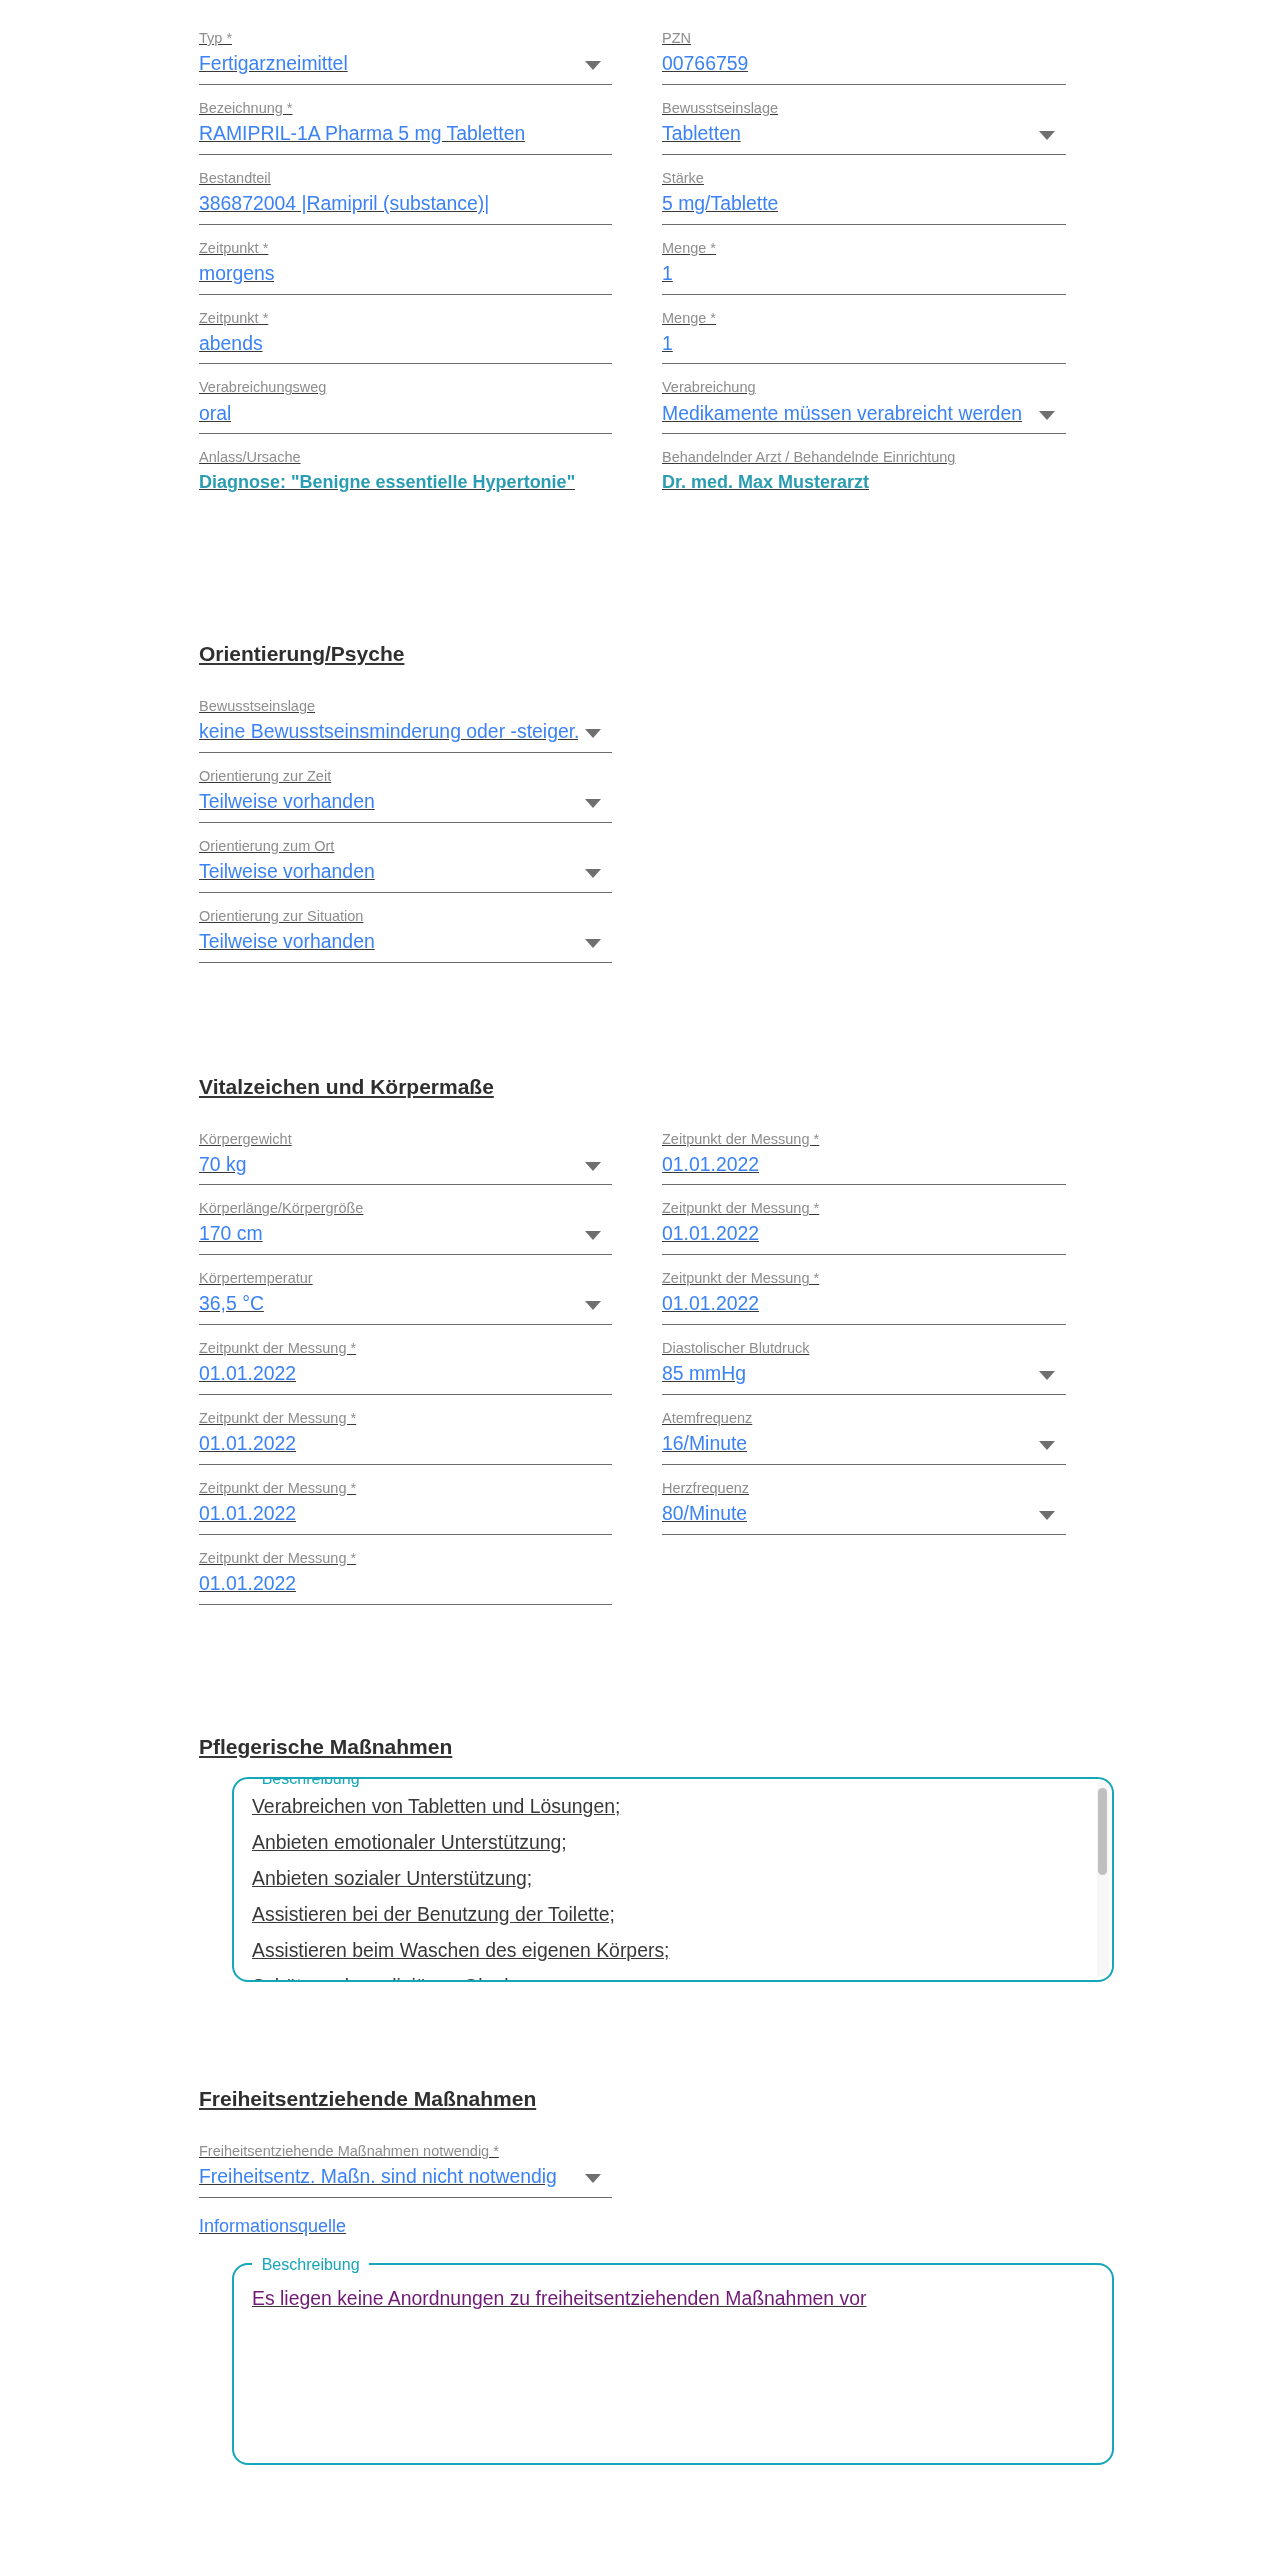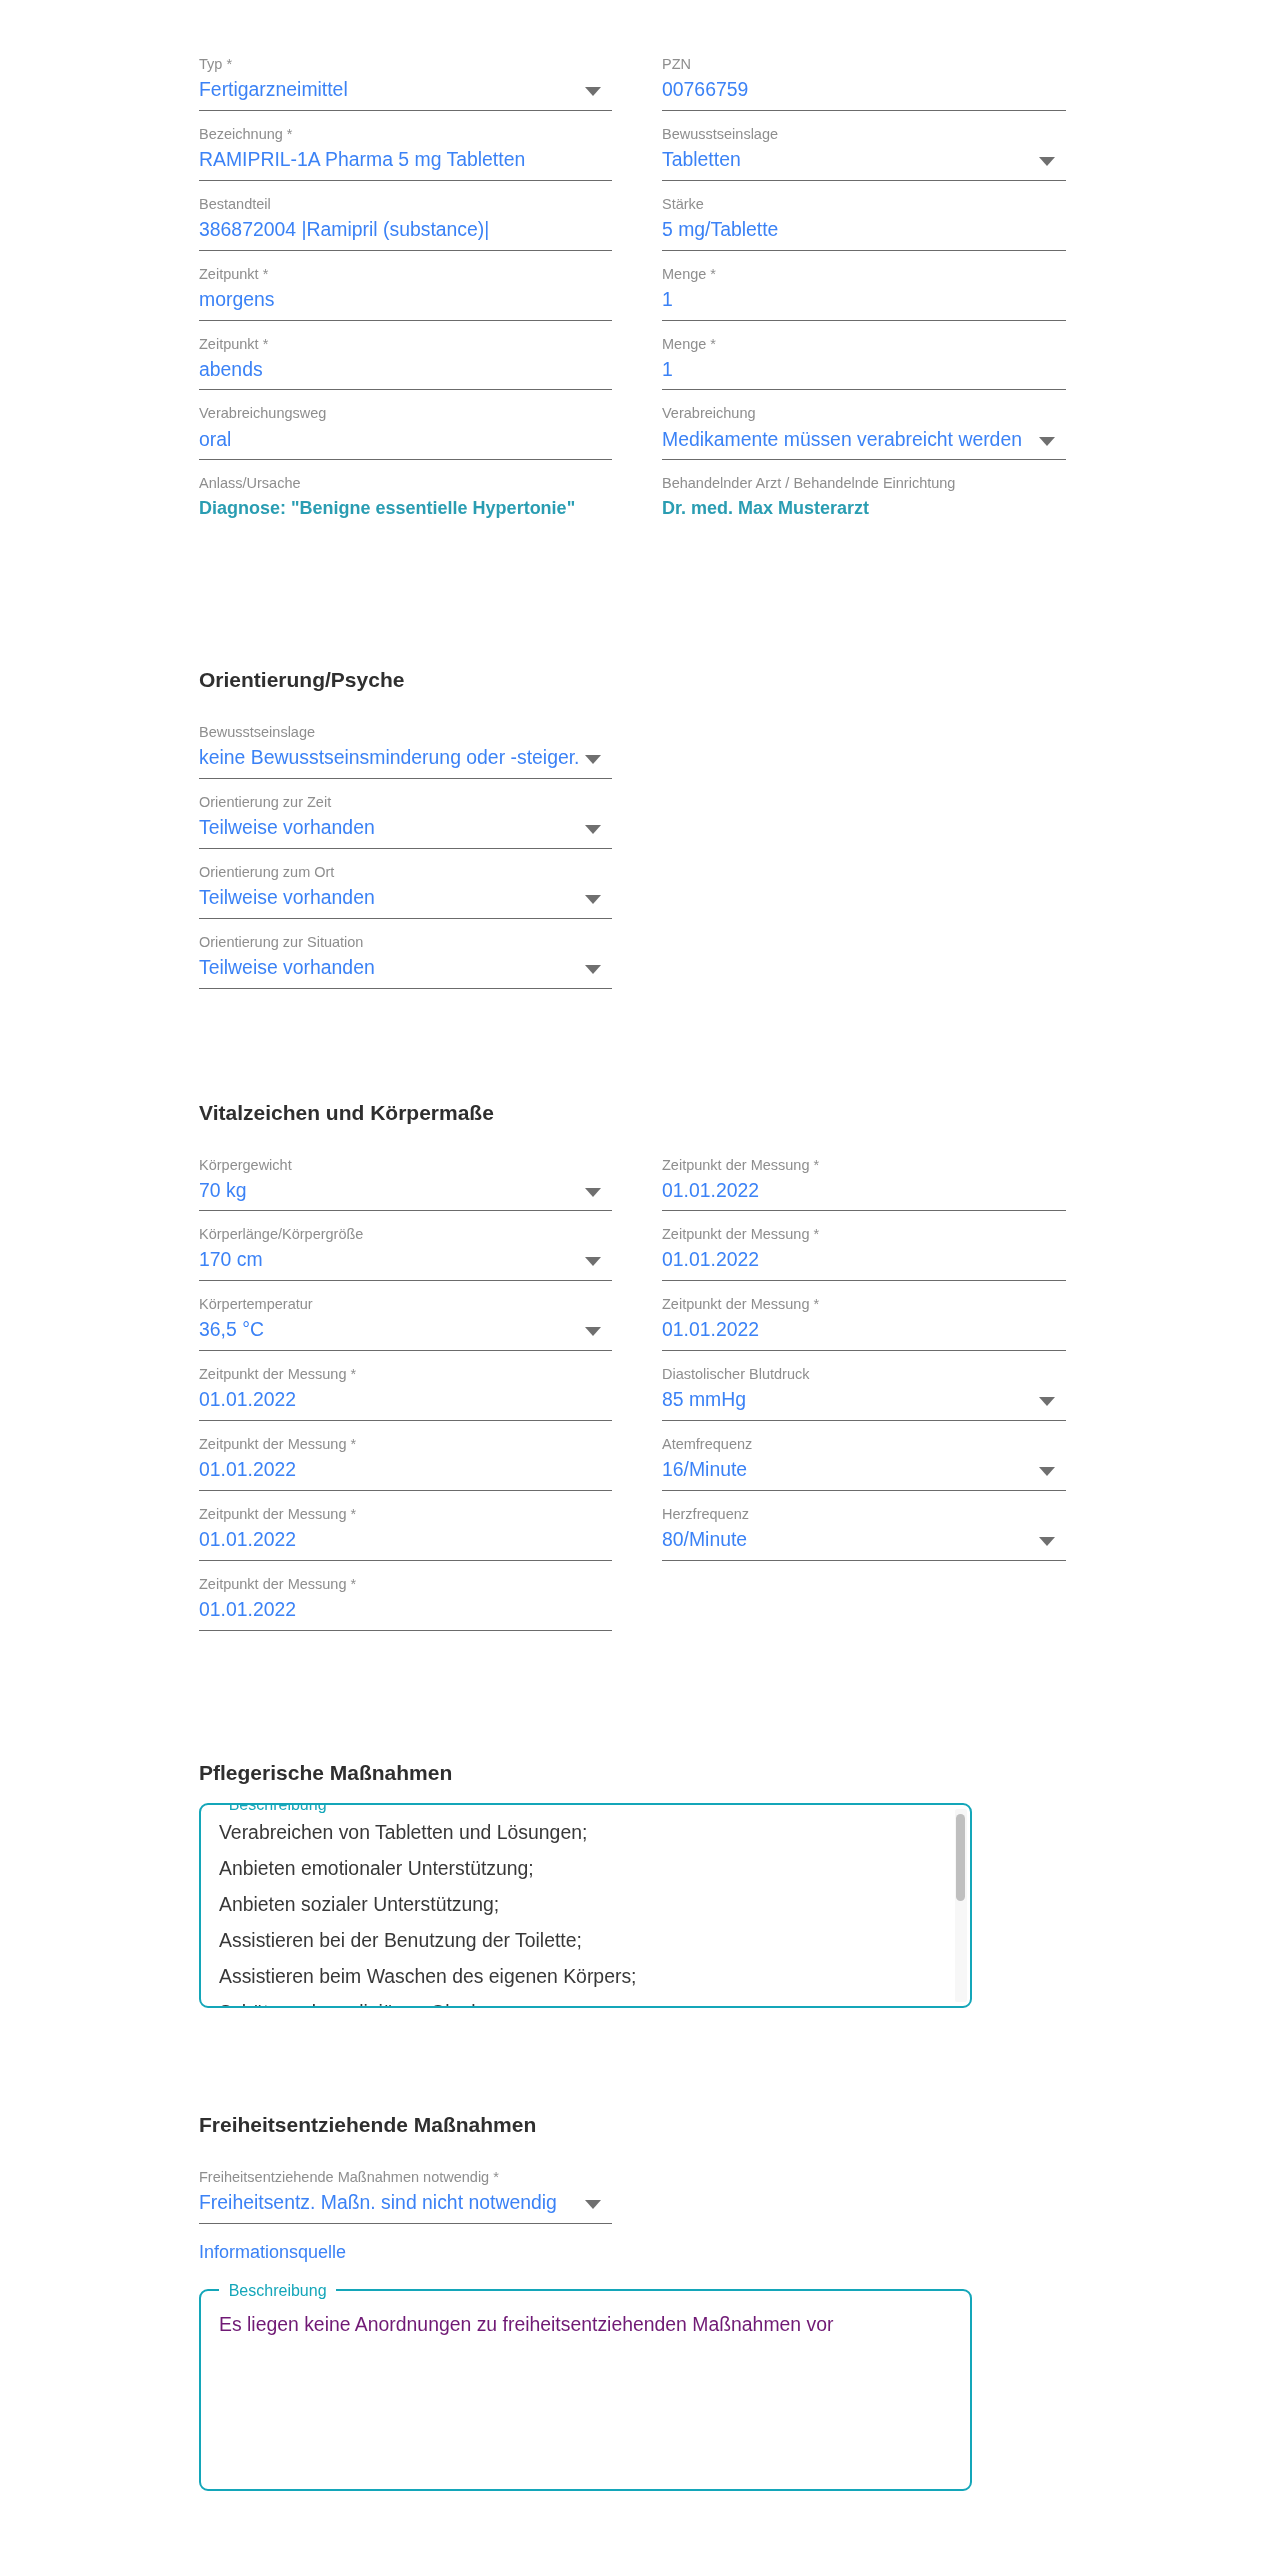--- a/index.html
+++ b/index.html
@@ -1,43 +1,43 @@
 <!DOCTYPE html>
 <html style="font-size:11px"><head>
 <meta charset="utf-8">
 <style>
   html,body{margin:0;padding:0;background:#ffffff;}
   body{
     width:1265px;height:2576px;
     font-family:"Liberation Sans", sans-serif;
     color:#383838;position:relative;overflow:hidden;
   }
-  .container{width:867px;margin:0 auto;padding-top:56px;}
+  .container{width:867px;margin:0 auto;padding-top:30px;text-decoration:underline;}
   .grid{display:grid;grid-template-columns:413px 404px;column-gap:50px;}
   .narrow{width:413px;}
 
   .field{margin-bottom:15px;}
   .flabel{font-size:14.5px;line-height:17.3px;color:#8e8e8e;white-space:nowrap;}
   .fvrow{display:flex;align-items:flex-end;justify-content:space-between;margin-top:4.8px;}
   .fvalue{font-size:19.4px;line-height:23.5px;color:#3b82f6;white-space:nowrap;overflow:hidden;}
   .fvalue.link{color:#2a9db2;font-weight:700;font-size:18px;}
   .fline{border-bottom:1.4px solid #6b6b6b;margin-top:8.3px;}
   .arrow{width:0;height:0;border-left:8.3px solid transparent;border-right:8.3px solid transparent;
          border-top:9.7px solid #6f6f6f;margin:0 11px 5.5px 7px;flex:none;cursor:pointer;}
 
   .sec-title{font-size:21px;font-weight:700;color:#2f2f2f;line-height:25px;}
   .mt-med{margin-top:131px;}
   .mt-sec{margin-top:111px;}
   .mt-pflege{margin-top:114px;}
   .mt-frei{margin-top:104px;}
   .sec-gap{margin-bottom:32px;}
 
   .tealbox{
-    position:relative;border:2.8px solid #14a6b9;border-radius:9px;
-    width:773px;box-sizing:border-box;background:#fff;
+    position:relative;border:2.8px solid #14a6b9;border-radius:16px;
+    width:882px;box-sizing:border-box;background:#fff;margin-left:33px;
   }
   .tealbox .legend{
     position:absolute;top:-11px;left:18px;background:#fff;
     padding:0 9.7px;font-size:16px;color:#14a6b9;line-height:21px;
   }
   .box1{height:205px;margin-top:18px;overflow:hidden;padding:9.7px 33px 0 18px;}
   .box1 .tline{font-size:19.4px;line-height:36px;color:#383838;white-space:nowrap;}
   .box2{height:202px;margin-top:26px;padding:22px 21px 0 18px;}
   .box2 .tline{font-size:19.4px;line-height:23.5px;color:#701a75;}
 

